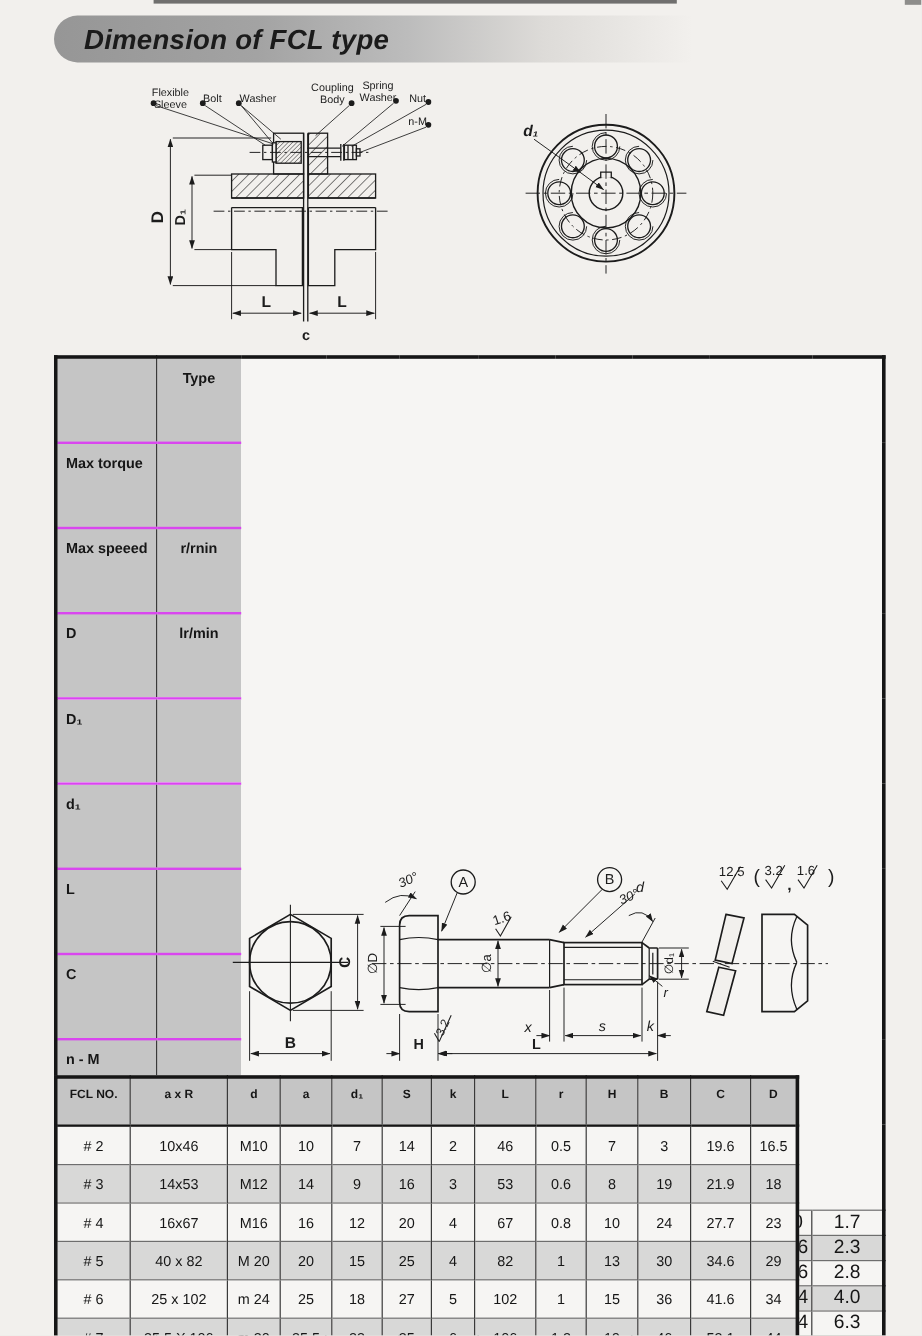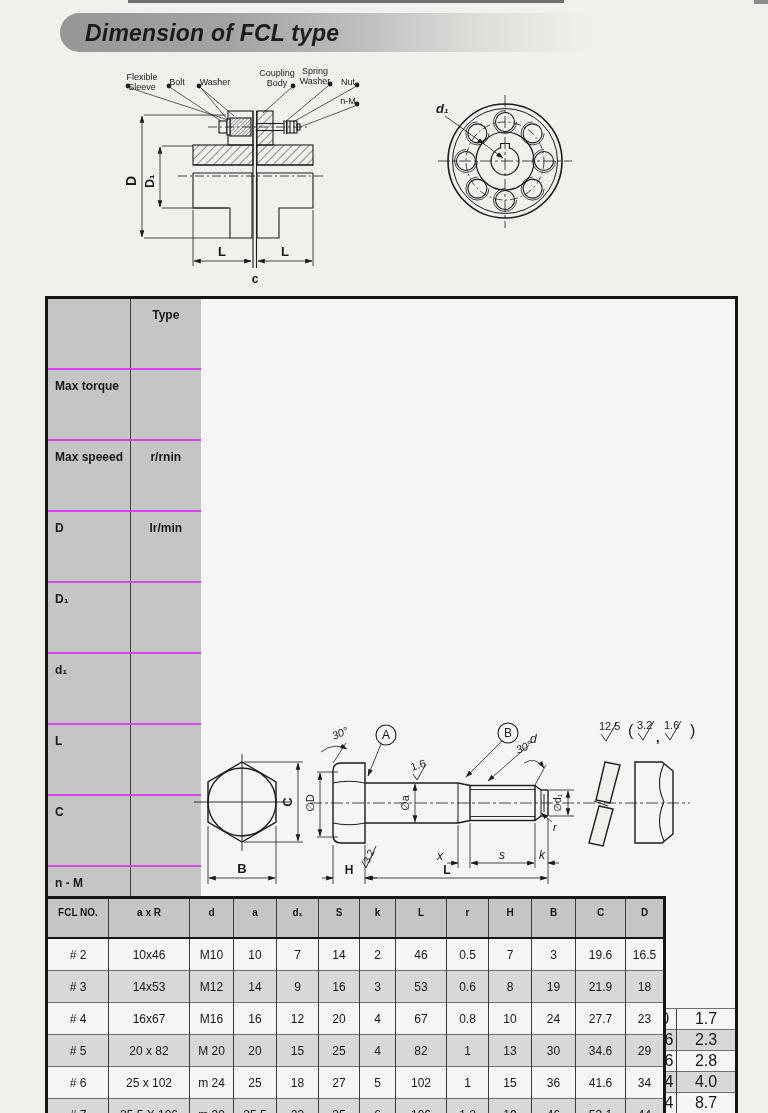--- a/index.html
+++ b/index.html
@@ -7,21 +7,21 @@
   #page {
     position:relative; width:768px; height:1113px; margin:0 auto;
     background:#f2f0ed; overflow:hidden; color:#161616;
   }
   
   #edge-mark { position:absolute; top:0; left:128px; width:436px; height:3px; background:#2a2a2a; opacity:.65; }
   #corner-mark { position:absolute; top:0; right:0; width:14px; height:4px; background:#2a2a2a; opacity:.5; }
 
   
   #banner {
-    position:absolute; left:60px; top:13px; width:566px; height:39px;
+    position:absolute; left:45px; top:13px; width:566px; height:39px;
     border-radius:20px 0 0 20px;
     background:linear-gradient(90deg,#969696 0%,#a3a3a3 30%,#bcbcbc 52%,#dddbd8 72%,rgba(242,240,237,0) 94%);
   }
   #banner h1 {
     margin:0; padding:7px 0 0 25px; font-size:23px; line-height:26px;
     font-style:italic; font-weight:bold; color:#1b1b1b; letter-spacing:.2px;
   }
 
   svg text { font-family:"Liberation Sans", sans-serif; fill:#1c1c1c; }
   .diag { position:absolute; }
@@ -315,21 +315,21 @@
           <tr>
             <td>FCL140</td>
             <td>50</td>
             <td>4000</td>
             <td>140</td>
             <td>63</td>
             <td>13</td>
             <td>50</td>
             <td>3</td>
             <td>6-M12 x 64</td>
-            <td>8.7</td>
+            <td>6.3</td>
           </tr>
         </tbody>
     </table>
   </div>
 
   <svg class="diag" style="left:150px;top:714px;" width="580" height="182" viewBox="0 0 580 182">
     <defs>
       <marker id="a3E" orient="auto" markerWidth="9" markerHeight="7" refX="8.5" refY="3">
         <path d="M0,0 L9,3 L0,6 Z" fill="#1c1c1c"></path>
       </marker>
@@ -538,21 +538,21 @@
             <td>4</td>
             <td>67</td>
             <td>0.8</td>
             <td>10</td>
             <td>24</td>
             <td>27.7</td>
             <td>23</td>
           </tr>
           <tr class="stripe">
             <td># 5</td>
-            <td>20 x 82</td>
+            <td>40 x 82</td>
             <td>M 20</td>
             <td>20</td>
             <td>15</td>
             <td>25</td>
             <td>4</td>
             <td>82</td>
             <td>1</td>
             <td>13</td>
             <td>30</td>
             <td>34.6</td>

